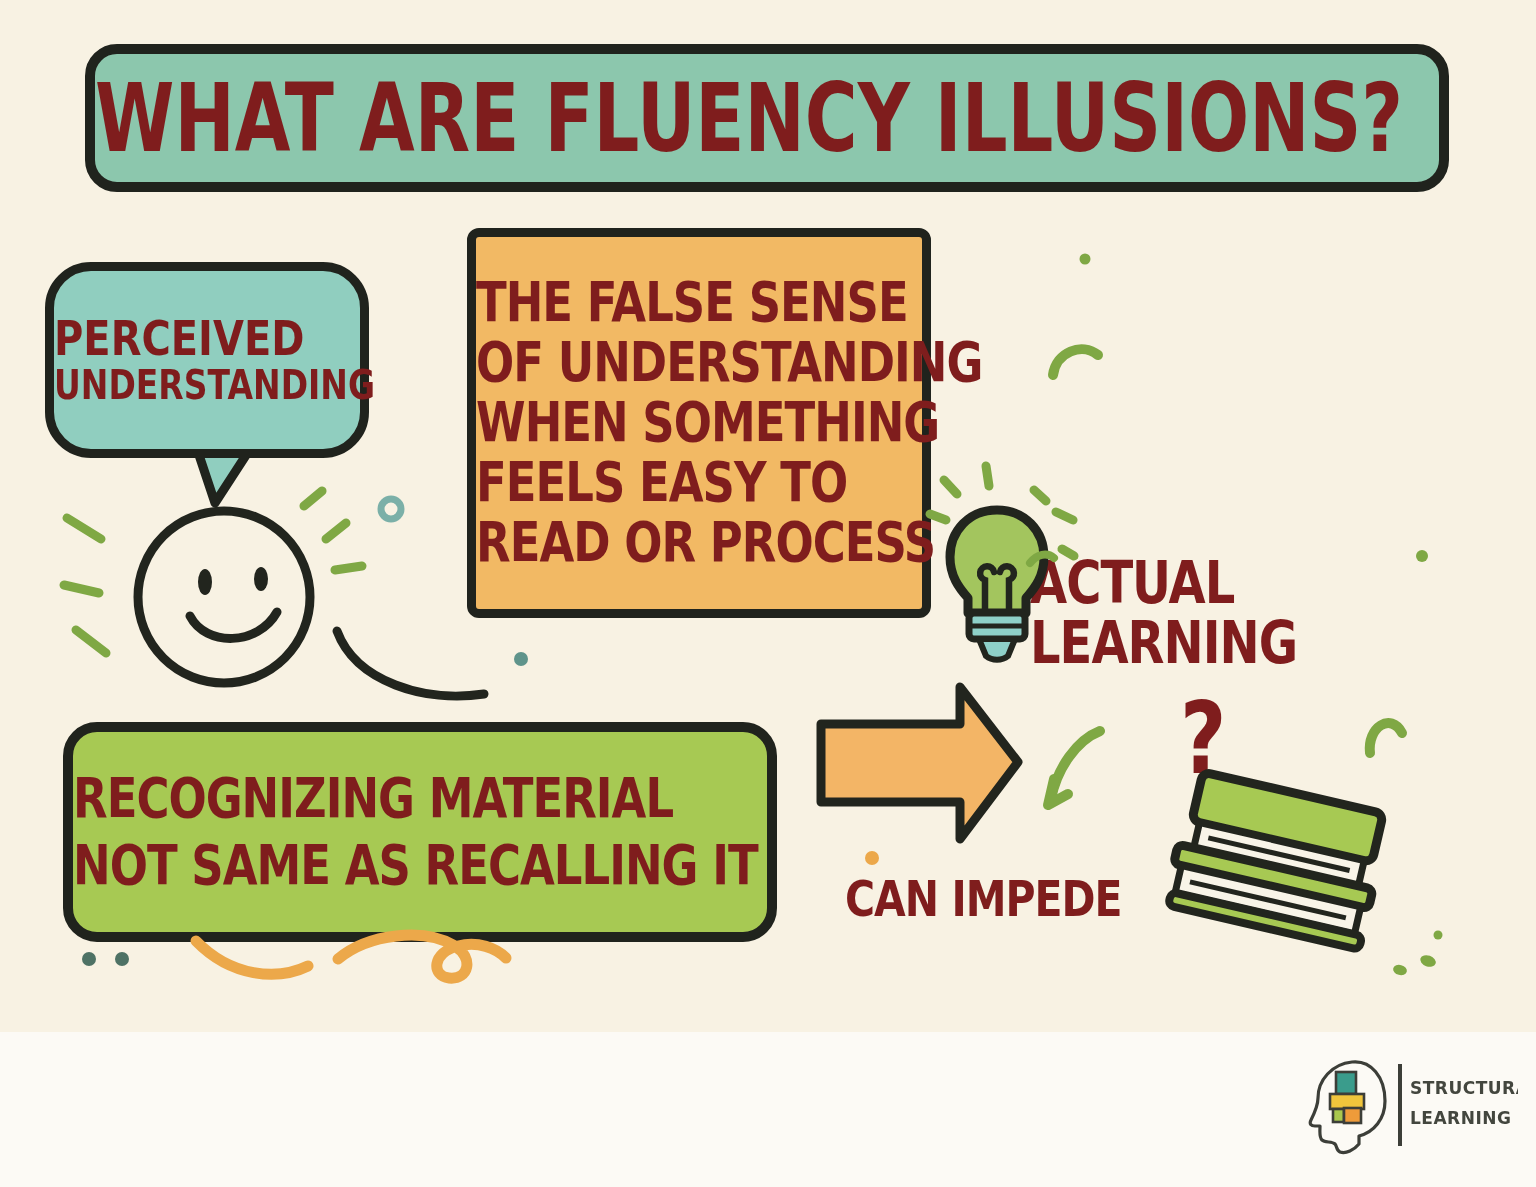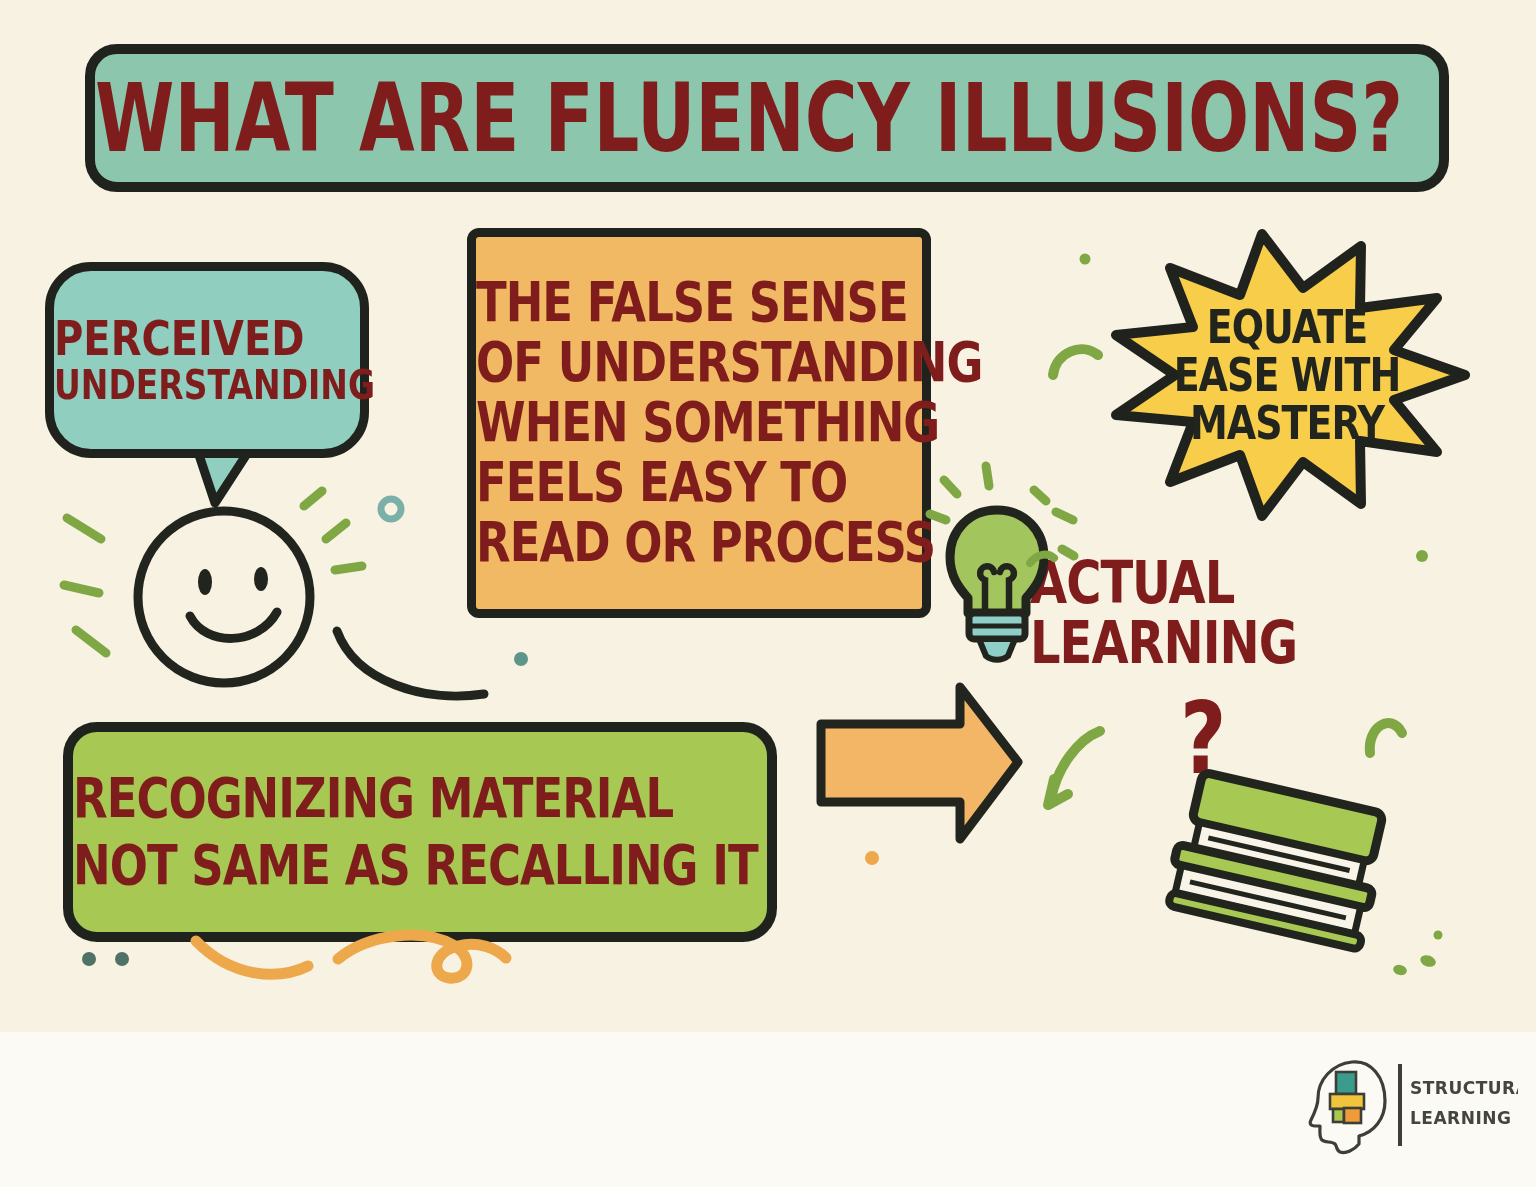--- a/index.html
+++ b/index.html
@@ -87,30 +87,20 @@
   </div>
 
   <div class="abs shape-box definition-box">
     <span class="txt">THE FALSE SENSE</span>
     <span class="txt">OF UNDERSTANDING</span>
     <span class="txt">WHEN SOMETHING</span>
     <span class="txt">FEELS EASY TO</span>
     <span class="txt">READ OR PROCESS</span>
   </div>
 
-  <div class="abs star-wrap">
-    <svg width="370" height="306" viewBox="0 0 370 300">
-      <polygon fill="#f7cd49" stroke="#20231d" stroke-width="10" stroke-linejoin="round" points="363,150 292,175 335,227 258,216 259,279 201,237 160,291 138,230 68,257 91,197 14,190 73,150 14,110 91,102 68,43 138,70 160,9 201,63 259,21 258,83 335,73 292,125"></polygon>
-    </svg>
-    <div class="star-text">
-      <span class="txt">EQUATE</span>
-      <span class="txt">EASE WITH</span>
-      <span class="txt">MASTERY</span>
-    </div>
-  </div>
 
   <div class="abs shape-box recognition-box">
     <span class="txt">RECOGNIZING MATERIAL</span>
     <span class="txt">NOT SAME AS RECALLING IT</span>
   </div>
 
   <div class="abs shape-box actual-label">
     <span class="txt">ACTUAL</span>
     <span class="txt">LEARNING</span>
   </div>
@@ -196,20 +186,23 @@
       <rect x="0" y="0" width="185" height="50" rx="8" fill="#a7c953" stroke="#22251e" stroke-width="9"></rect>
       <path d="M8,50 L177,50 L177,76 L8,76 Z" fill="#f8f4e8" stroke="#22251e" stroke-width="7"></path>
       <line x1="20" y1="63" x2="165" y2="63" stroke="#22251e" stroke-width="5"></line>
       <rect x="-8" y="76" width="200" height="20" rx="6" fill="#a7c953" stroke="#22251e" stroke-width="9"></rect>
       <path d="M0,96 L184,96 L184,124 L0,124 Z" fill="#f8f4e8" stroke="#22251e" stroke-width="7"></path>
       <line x1="12" y1="110" x2="172" y2="110" stroke="#22251e" stroke-width="5"></line>
       <rect x="-4" y="124" width="196" height="14" rx="6" fill="#a7c953" stroke="#22251e" stroke-width="8"></rect>
     </g>
   </svg>
 
+  <div class="abs shape-box impede-1">
+    <span class="txt">CAN IMPEDE</span>
+  </div>
 
   <div class="abs logo-wrap">
     <svg width="210" height="104" viewBox="0 0 210 104">
       <path d="M44,6 C24,8 10,24 10,42 C10,50 6,58 3,64 C1,68 3,70 7,70 L12,70 C12,76 11,81 14,84 C17,87 24,85 27,88 C29,90 28,94 32,96 C38,98 46,94 51,88 L51,80 C66,76 77,63 77,45 C77,21 63,4 44,6 Z" fill="none" stroke="#3c3e38" stroke-width="3.2" stroke-linejoin="round"></path>
       <g stroke="#3c3e38" stroke-width="2.6">
         <rect x="28" y="16" width="20" height="22" fill="#3a9c8c"></rect>
         <rect x="22" y="38" width="34" height="15" fill="#f0c53c"></rect>
         <rect x="25" y="53" width="11" height="13" fill="#a9c84e"></rect>
         <rect x="36" y="52" width="17" height="15" fill="#ee9b3a"></rect>
       </g>

